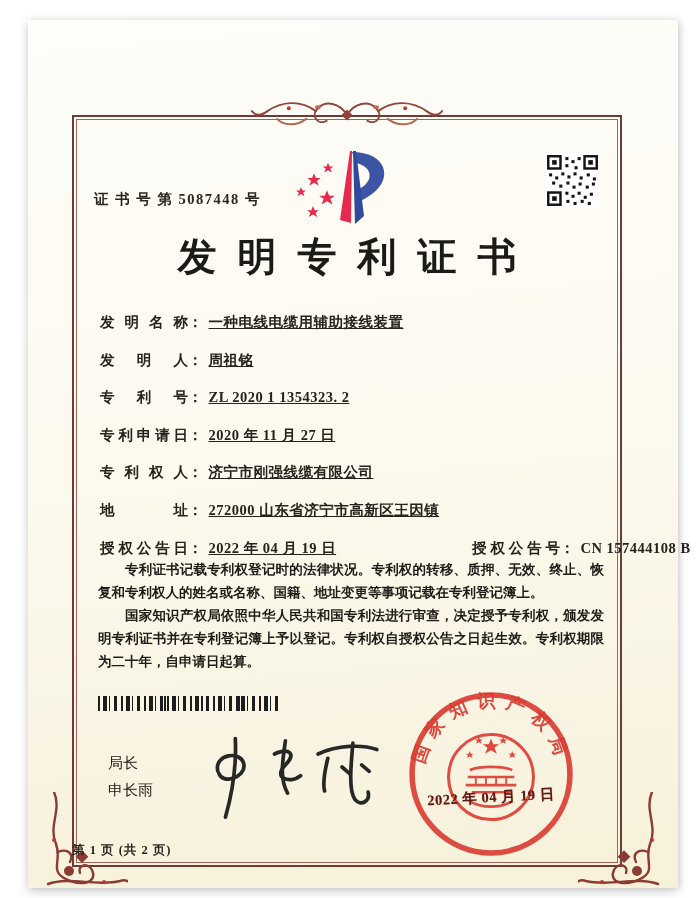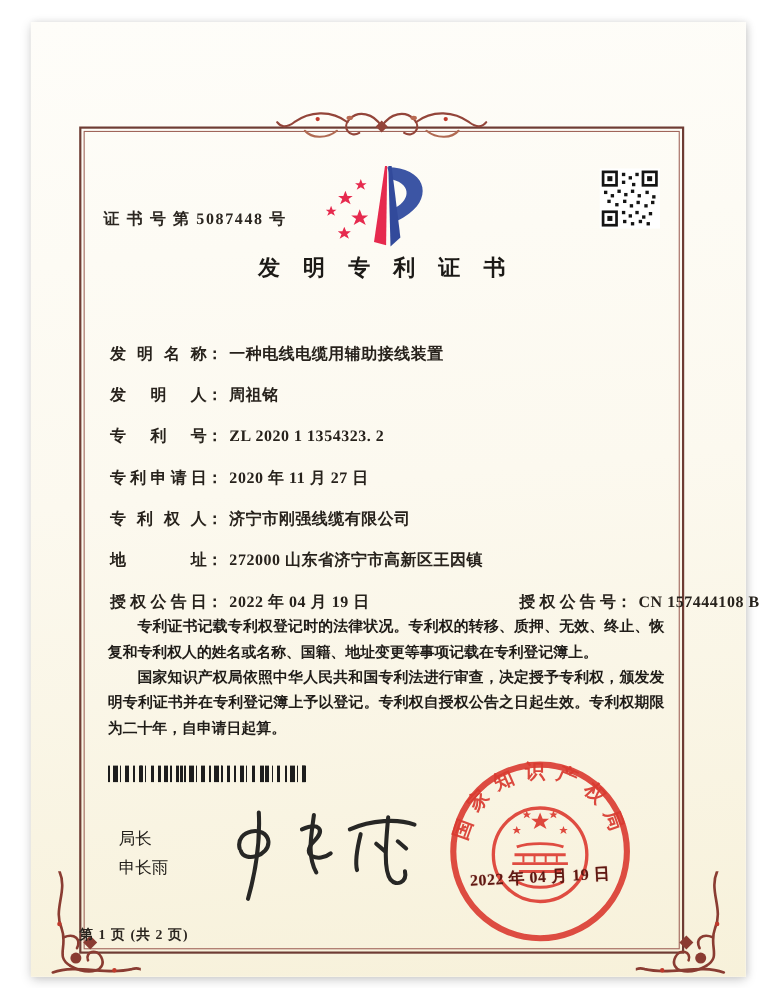--- a/index.html
+++ b/index.html
@@ -18,27 +18,27 @@
   .flourish { position:absolute; width:86px; height:96px; top:772px; }
   .flourish.left  { left:14px; }
   .flourish.right { left:550px; transform:scaleX(-1); }
 
   .cert-no { position:absolute; left:66px; top:126px; font-size:14.5px; font-weight:700;
              letter-spacing:1.5px; color:#2b2620;margin-top:44px; }
   .qr { position:absolute; left:517px; top:133px; width:55px; height:55px; }
   .logo { position:absolute; left:262px; top:126px; width:120px; height:90px; }
 
   .title { position:absolute; left:44px; top:210px; width:550px; text-align:center;
-           font-size:20px; font-weight:700; color:#1c1a17; letter-spacing:21px;
+           font-size:39px; font-weight:700; color:#1c1a17; letter-spacing:21px;
            padding-left:21px; }
 
   .fields { position:absolute; left:72px; top:290px; width:500px;
             display:flex; flex-direction:column; gap:12.6px; }
   .row { line-height:25px; font-size:14.5px; font-weight:700; color:#27221c;
-         position:relative; white-space:nowrap; }
+         position:relative; white-space:nowrap;text-decoration:underline; }
   .flabel { display:inline-block; width:88px; text-align:justify; text-align-last:justify;
             vertical-align:bottom; }
   .fcolon { display:inline-block; margin-right:6px; }
   .fvalue { letter-spacing:.5px; }
   .grant-right { position:absolute; left:372px; top:0; }
 
   .paras { position:absolute; left:70px; top:538px; width:506px; font-size:13.5px;
            line-height:23px; color:#1f1c18; font-weight:600; text-align:justify; }
   .paras p { text-indent:2em; }
 

